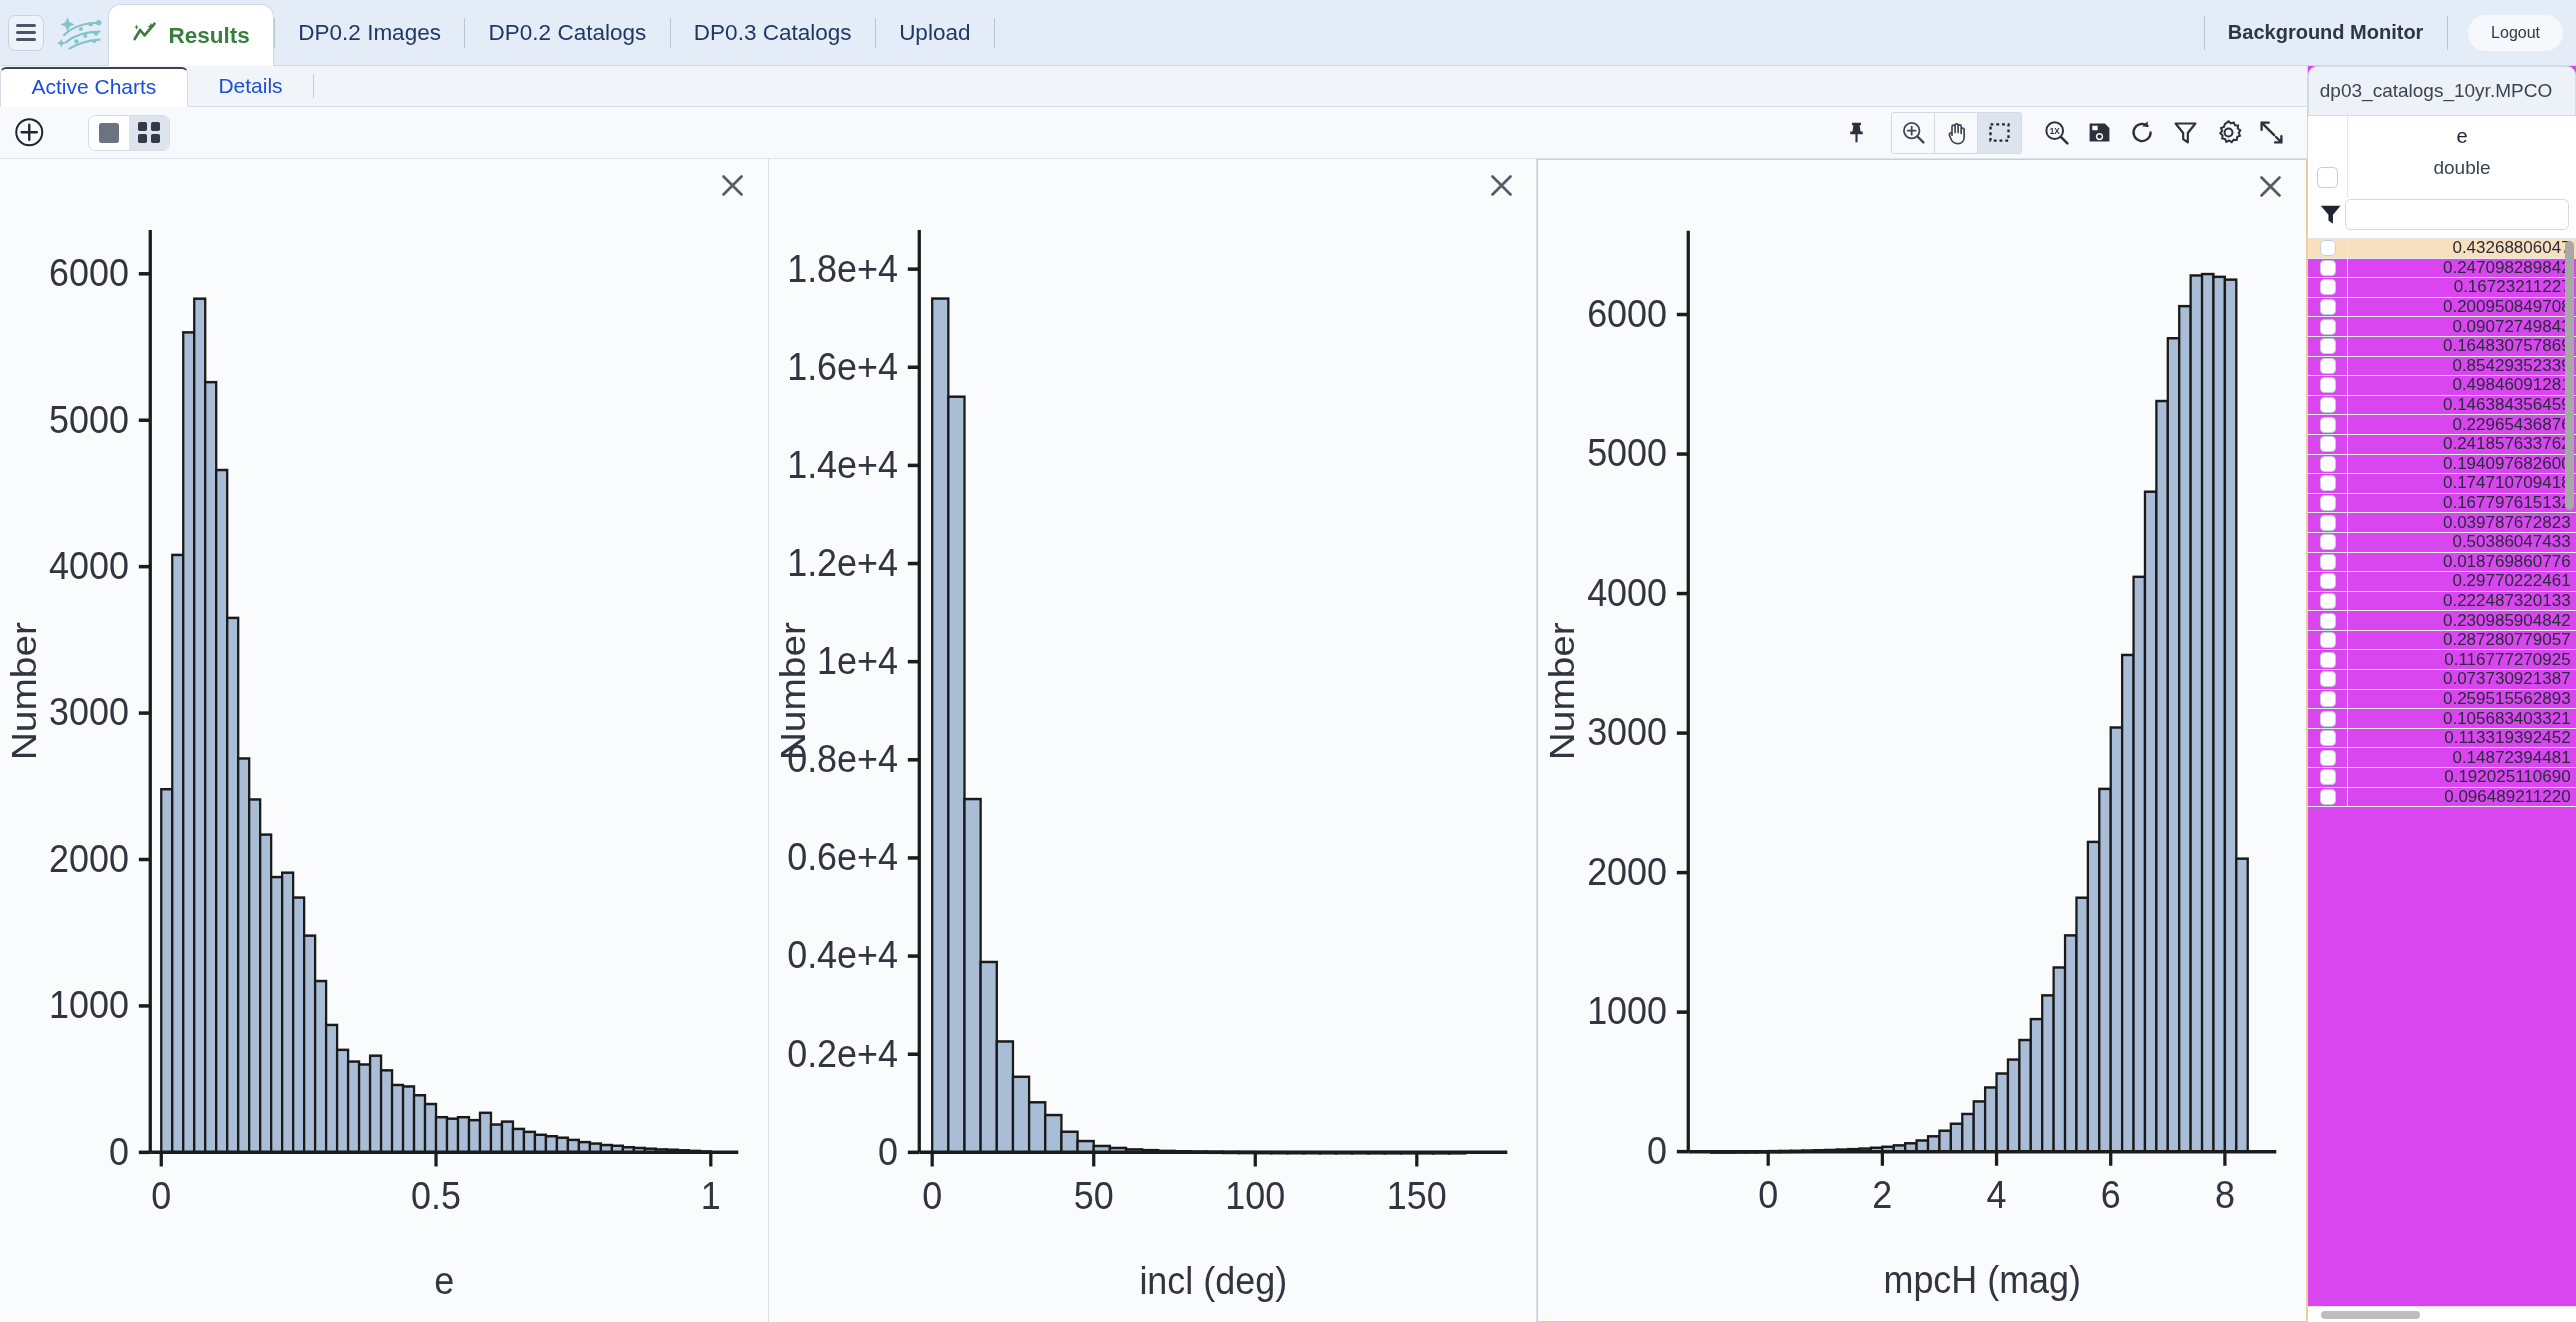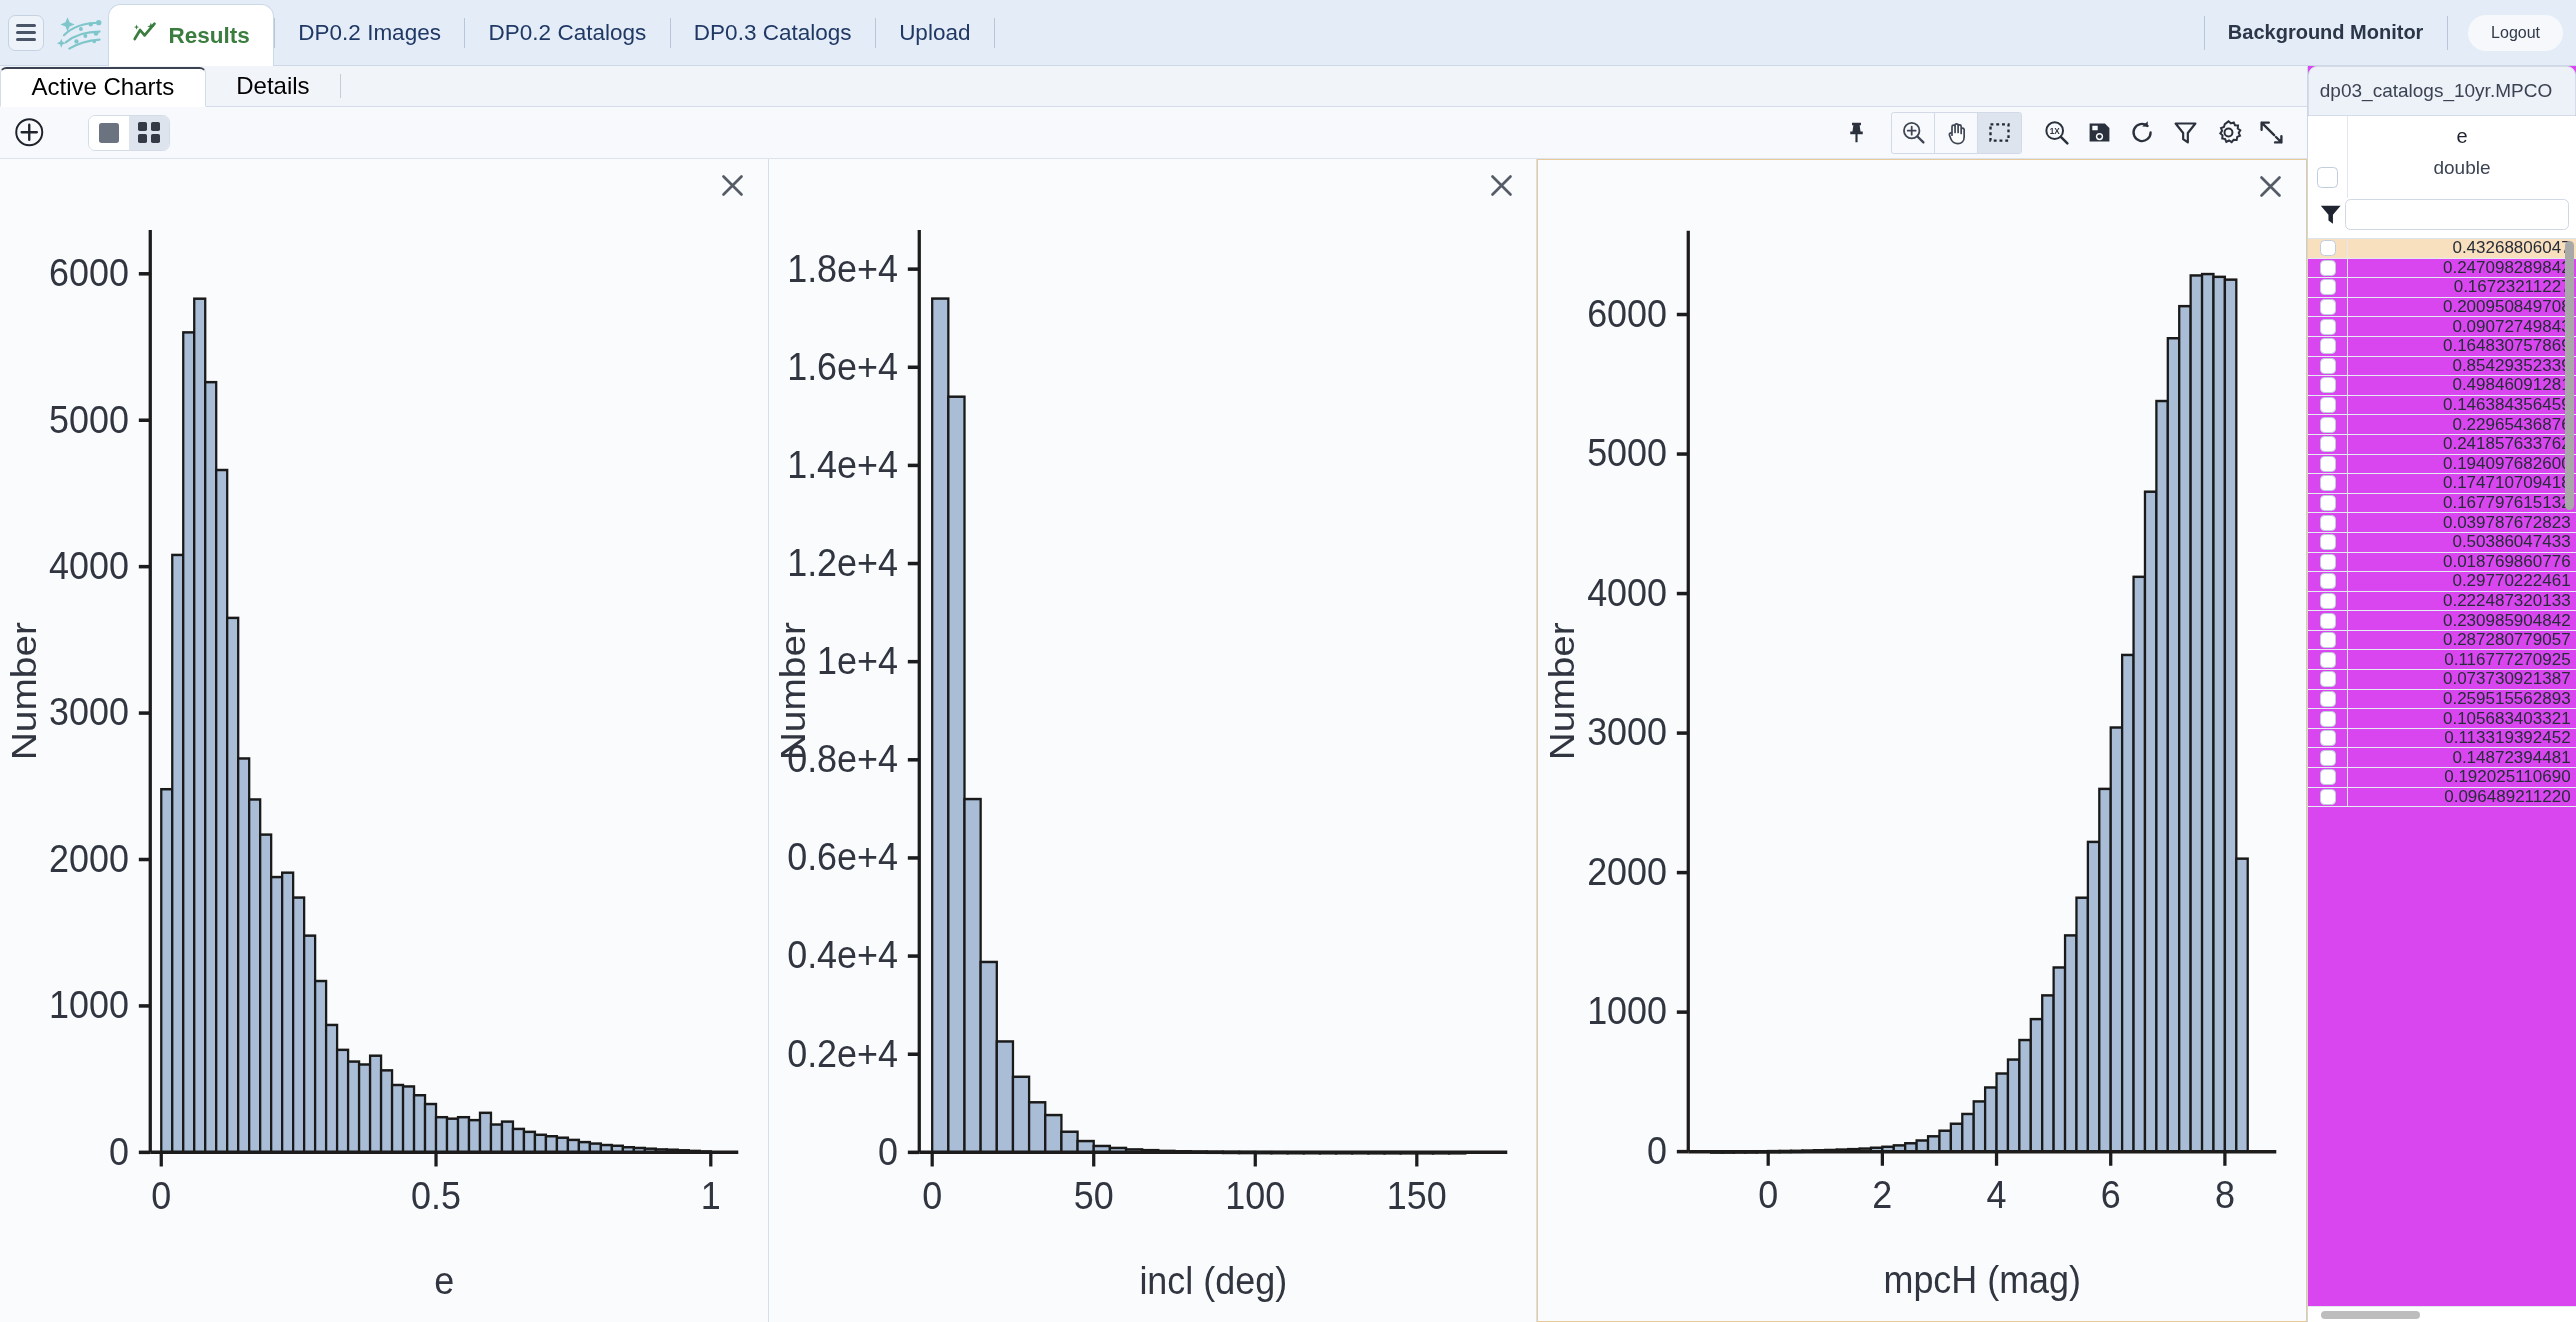--- a/index.html
+++ b/index.html
@@ -53,21 +53,21 @@
   
   .body-row { display:flex; flex:1 1 auto; min-height:0; }
   .left-col { flex:1 1 auto; display:flex; flex-direction:column; min-width:0; }
 
   
   .subtabs {
     height:41px; background:#f1f4f9; display:flex; align-items:flex-end;
     border-bottom:0.9px solid #d4dce8; position:relative;
   }
   .subtab {
-    font-size:24px; color:#000000; padding:0 30.5px; height:40px;
+    font-size:21px; color:#1d4ed8; padding:0 30.5px; height:40px;
     display:flex;align-items:center; cursor:pointer;
   }
   .subtab.active {
     background:#ffffff; border:0.9px solid #d4dce8; border-bottom:0.9px solid #ffffff;
     border-top-left-radius:6.3px;border-top-right-radius:6.3px; margin-bottom:-0.9px; height:40px;
     border-top:2.7px solid #3b4352;
   }
   .subtab-sep { width:0.9px;height:23.4px;background:#c3cdda; align-self:center; }
 
   

